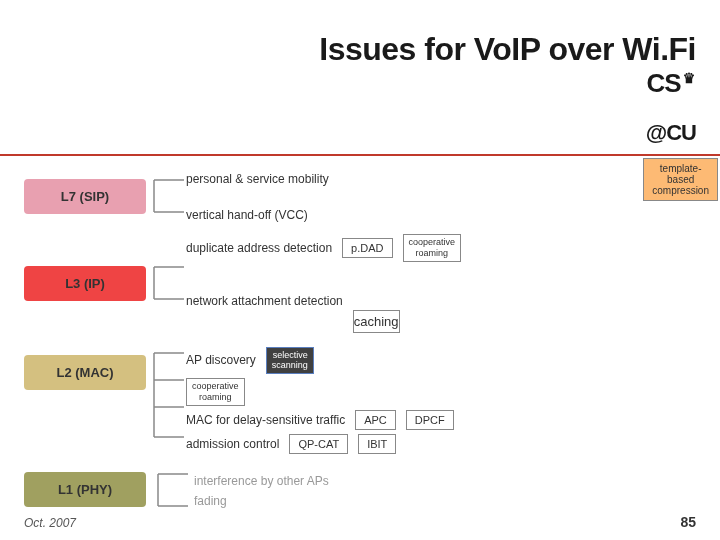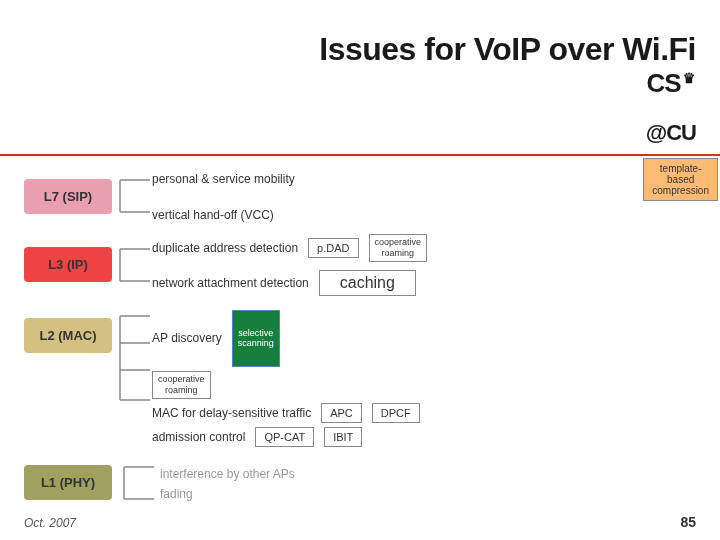--- a/index.html
+++ b/index.html
@@ -36,21 +36,21 @@
       color: #1a1a1a;
     }
 
     
     .content {
       padding: 10px 24px 10px 24px;
       position: relative;
     }
 
     .layer-box {
-      width: 88px;
+      width: 122px;
       padding: 10px 6px;
       text-align: center;
       font-weight: bold;
       font-size: 13px;
       border-radius: 4px;
       flex-shrink: 0;
     }
     .layer-box.l7 { background: #e8a0b0; color: #333; }
     .layer-box.l3 { background: #ef4444; color: #333; }
     .layer-box.l2 { background: #d4c080; color: #333; }
@@ -117,40 +117,41 @@
       border: 1.5px solid #888;
       padding: 2px 5px;
       font-size: 9px;
       text-align: center;
       line-height: 1.2;
       color: #333;
     }
     .selective-tag {
       display: inline-block;
       border: 1.5px solid #5a7fc0;
-      background: #15803d;
-      padding: 17px 5px;
+      background: #404040;
+      padding: 2px 5px;
       font-size: 9px;
-      text-align: center;
+      text-align: right;
       line-height: 1.2;
       color: white;
     }
     .pdad-tag {
       display: inline-block;
       border: 1.5px solid #888;
       padding: 3px 8px;
       font-size: 11px;
       color: #333;
     }
     .caching-tag {
       display: inline-block;
       border: 1.5px solid #888;
-      padding: 3px 20px;
-      font-size: 16px;
-      color: #333;
+      padding: 3px 0;
+      font-size: 13px;
+      color: #333;
+      margin-top: 40px;
     }
     .apc-tag {
       display: inline-block;
       border: 1.5px solid #888;
       padding: 3px 8px;
       font-size: 11px;
       color: #333;
     }
     .dpcf-tag {
       display: inline-block;

